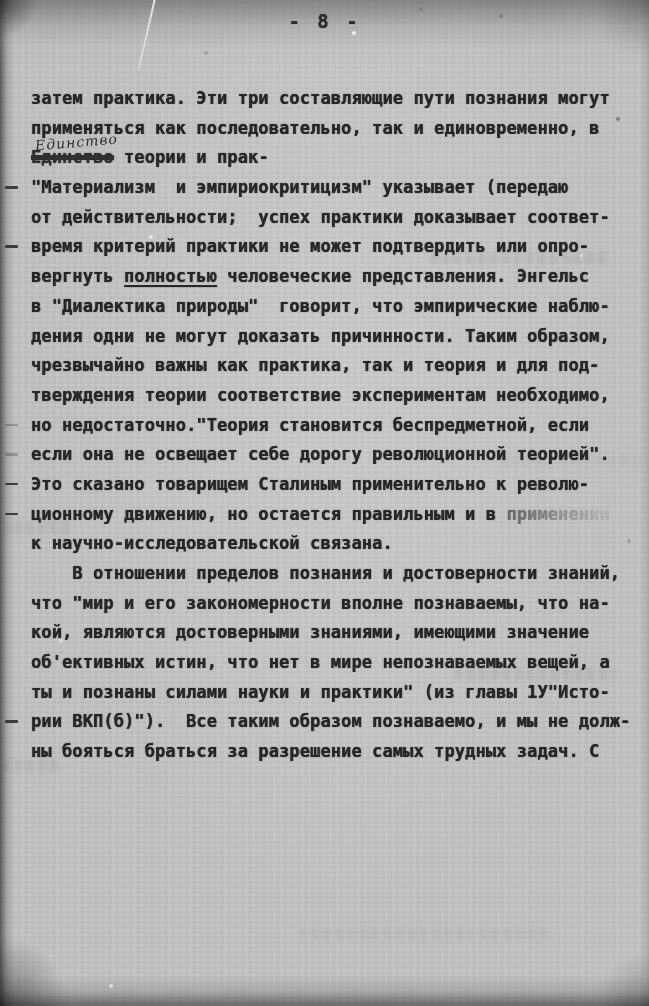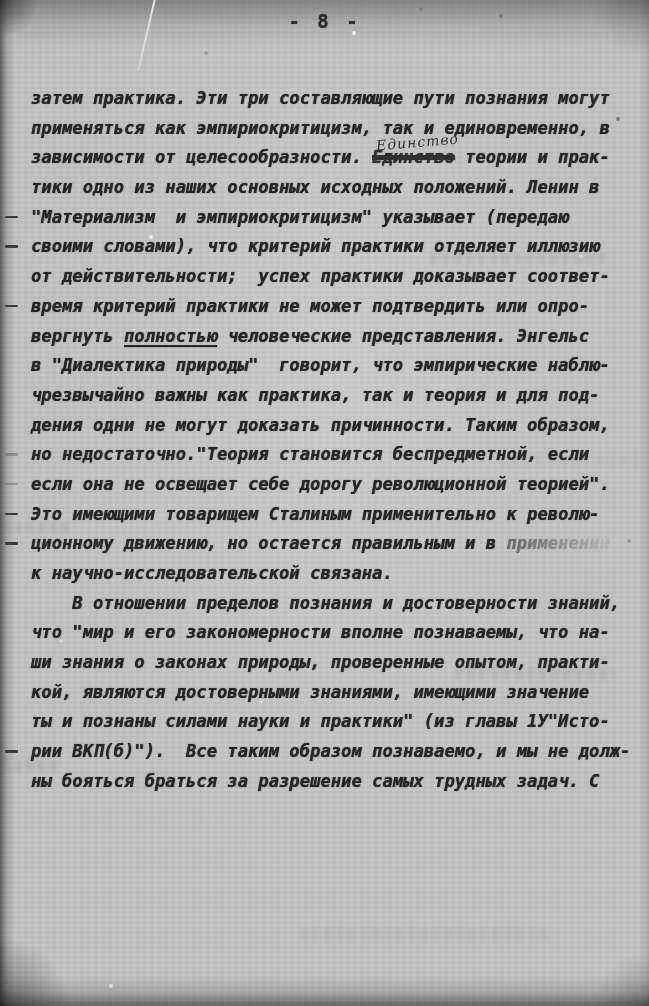--- a/index.html
+++ b/index.html
@@ -73,21 +73,21 @@
     position:relative;height:29.7px;line-height:29.7px;
     font-size:17px;font-weight:bold;white-space:pre;
     text-shadow:0 0 1px rgba(35,35,35,0.85), 0.6px 0.4px 0 rgba(60,60,60,0.4);
     letter-spacing:0.1px;
   }
   .margin-dash{
     position:absolute;left:-26px;top:13px;width:13px;height:2.5px;
     background:#3b3b3b;border-radius:1px;
   }
   .margin-dash.faint{opacity:0.35;}
-  .part{white-space:pre;font-style:italic;}
+  .part{white-space:pre;}
   .part.underline{
     text-decoration:underline;text-decoration-thickness:1.6px;text-underline-offset:3px;
   }
   .struck-wrap{position:relative;display:inline-block;}
   .part.struck{
     text-decoration:line-through;text-decoration-thickness:5px;
     filter:blur(0.7px);color:#303030;
   }
   .handwritten{
     position:absolute;left:4px;top:-15px;
@@ -113,36 +113,35 @@
 <div class="bleed b2"></div>
 <div class="bleed b3"></div>
 <div class="bleed b4"></div>
 <div class="bleed b5"></div>
 <div class="bleed b6"></div>
 
 <div class="page-number">- 8 -</div>
 
 <div class="content">
     <div class="line"><span class="part normal">затем практика. Эти три составляющие пути познания могут</span></div>
-    <div class="line"><span class="part normal">применяться как эмпириокритицизм, так и единовременно, в</span></div>
-    <div class="line"><span class="part normal">зависимости от целесообразности. </span><span class="struck-wrap"><span class="handwritten">Единство</span><span class="part struck">Единство</span></span><span class="part normal"> теории и прак-</span></div>
-    <div class="line"><span class="part normal">тики одно из наших основных исходных положений. Ленин в</span></div>
+    <div class="line"><span class="part normal">применяться как последовательно, так и единовременно, в</span></div>
+    <div class="line"><span class="struck-wrap"><span class="handwritten">Единство</span><span class="part struck">Единство</span></span><span class="part normal"> теории и прак-</span></div>
     <div class="line"><span class="margin-dash"></span><span class="part normal">"Материализм  и эмпириокритицизм" указывает (передаю</span></div>
-    <div class="line"><span class="margin-dash"></span><span class="part normal">своими словами), что критерий практики отделяет иллюзию</span></div>
     <div class="line"><span class="part normal">от действительности;  успех практики доказывает соответ-</span></div>
     <div class="line"><span class="margin-dash"></span><span class="part normal">время критерий практики не может подтвердить или опро-</span></div>
     <div class="line"><span class="part normal">вергнуть </span><span class="part underline">полностью</span><span class="part normal"> человеческие представления. Энгельс</span></div>
     <div class="line"><span class="part normal">в "Диалектика природы"  говорит, что эмпирические наблю-</span></div>
+    <div class="line"><span class="part normal">дения одни не могут доказать причинности. Таким образом,</span></div>
     <div class="line"><span class="part normal">чрезвычайно важны как практика, так и теория и для под-</span></div>
-    <div class="line"><span class="part normal">дения одни не могут доказать причинности. Таким образом,</span></div>
+    <div class="line"><span class="part normal">тверждения теории соответствие экспериментам необходимо,</span></div>
     <div class="line"><span class="margin-dash faint"></span><span class="part normal">но недостаточно."Теория становится беспредметной, если</span></div>
     <div class="line"><span class="margin-dash faint"></span><span class="part normal">если она не освещает себе дорогу революционной теорией".</span></div>
-    <div class="line"><span class="margin-dash"></span><span class="part normal">Это имеющими товарищем Сталиным применительно к револю-</span></div>
+    <div class="line"><span class="margin-dash"></span><span class="part normal">Это сказано товарищем Сталиным применительно к револю-</span></div>
     <div class="line"><span class="margin-dash"></span><span class="part normal">ционному движению, но остается правильным и в </span><span class="part faded">применении</span></div>
     <div class="line"><span class="part normal">к научно-исследовательской связана.</span></div>
     <div class="line"><span class="part normal">    В отношении пределов познания и достоверности знаний,</span></div>
     <div class="line"><span class="part normal">что "мир и его закономерности вполне познаваемы, что на-</span></div>
-    <div class="line"><span class="part normal">ши знания о законах природы, проверенные опытом, практи-</span></div>
     <div class="line"><span class="part normal">кой, являются достоверными знаниями, имеющими значение</span></div>
+    <div class="line"><span class="part normal">об'ективных истин, что нет в мире непознаваемых вещей, а</span></div>
     <div class="line"><span class="part normal">ты и познаны силами науки и практики" (из главы 1У"Исто-</span></div>
     <div class="line"><span class="margin-dash"></span><span class="part normal">рии ВКП(б)").  Все таким образом познаваемо, и мы не долж-</span></div>
     <div class="line"><span class="part normal">ны бояться браться за разрешение самых трудных задач. С</span></div>
   </div>
 
 </body></html>

